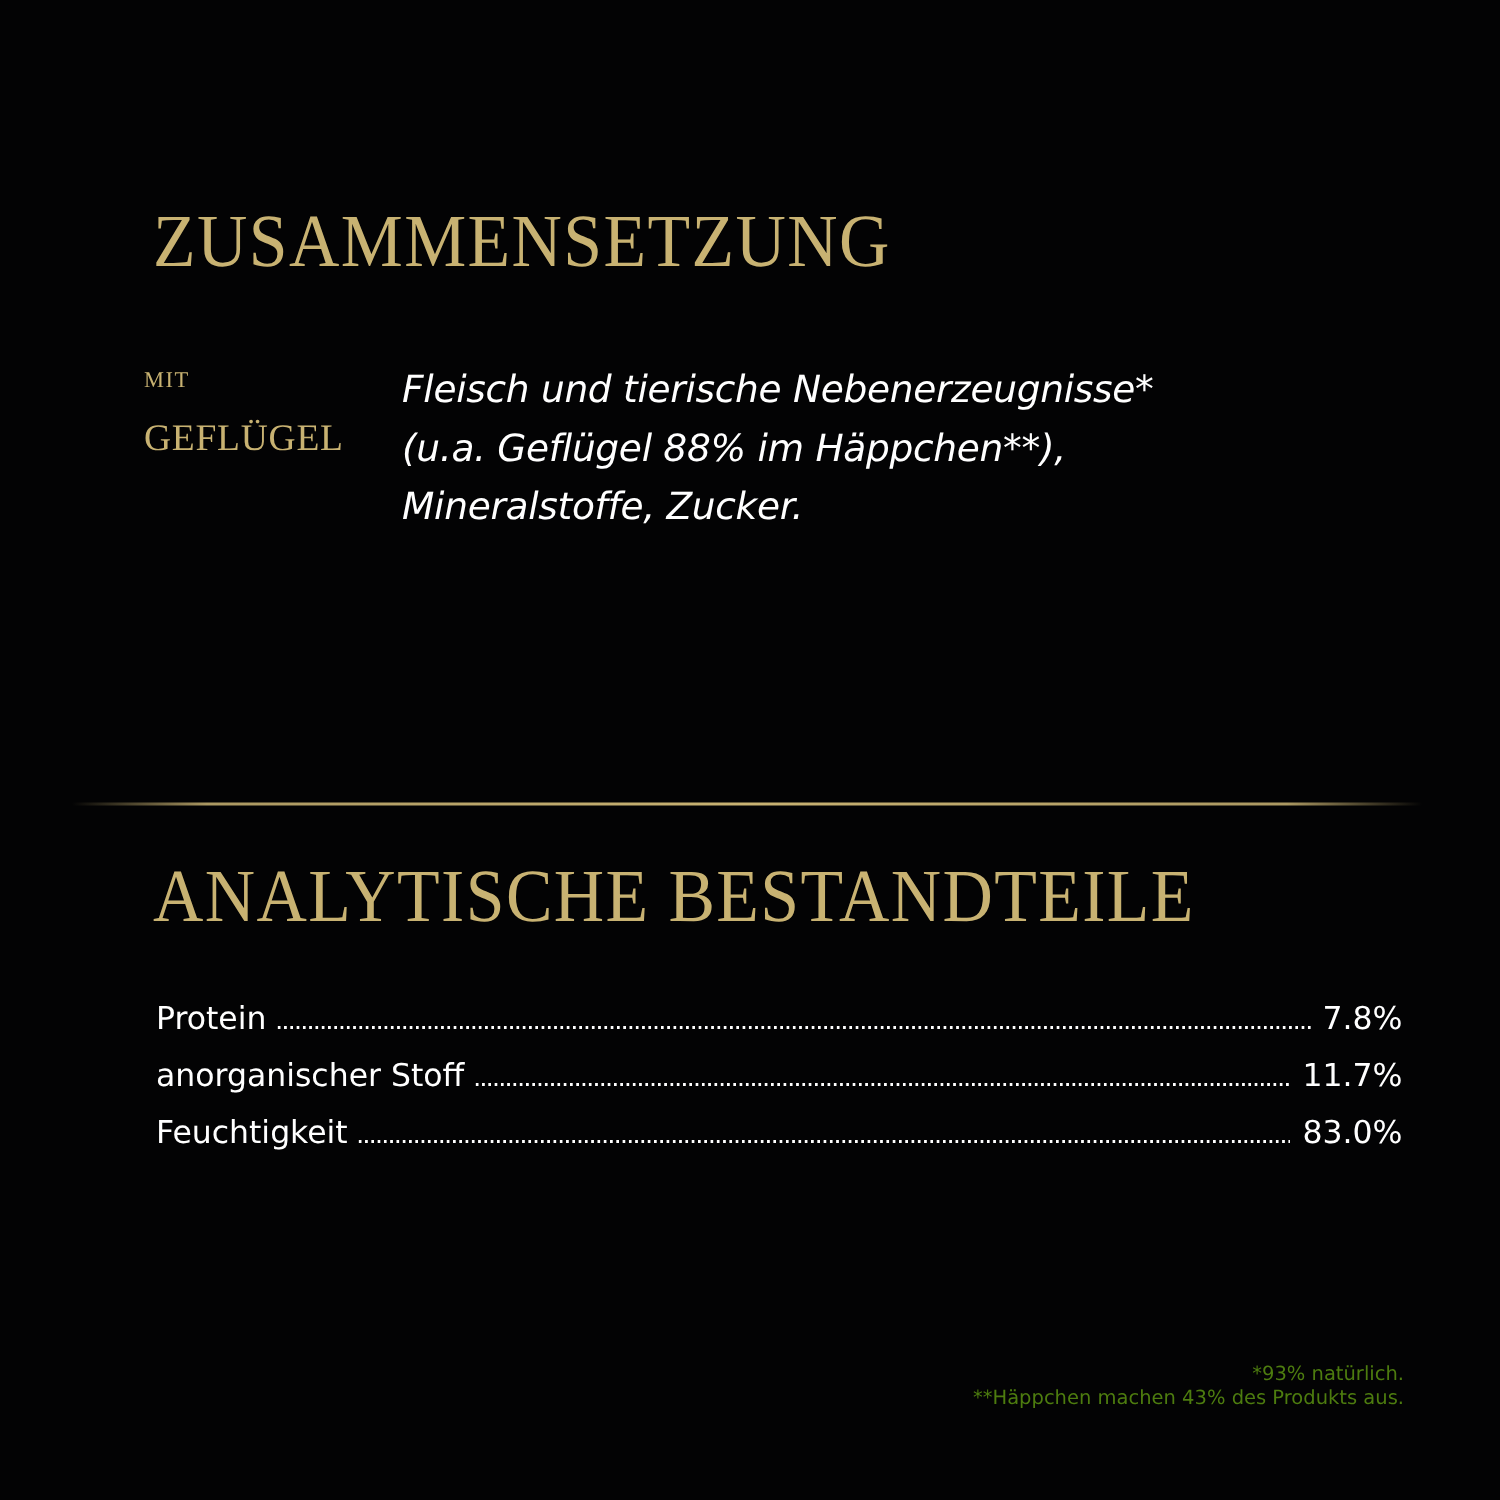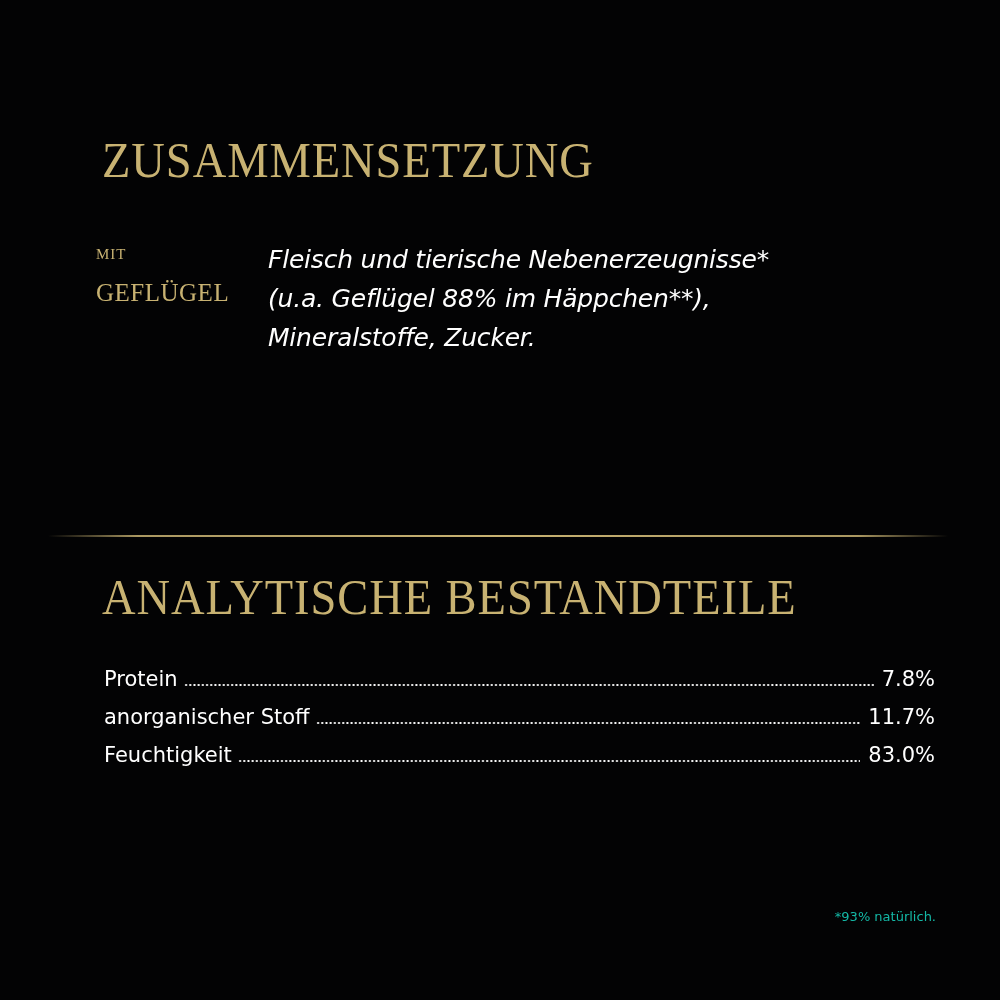--- a/index.html
+++ b/index.html
@@ -114,21 +114,21 @@
     }
     .analysis-row .value { white-space: nowrap; padding-left: 8px; }
 
     .footnotes {
       position: absolute;
       right: 64px;
       top: 909px;
       text-align: right;
       font-size: 13px;
       line-height: 16px;
-      color: #14b8a6;
+      color: #4d7c0f;
     }
     .footnotes span { display: block; }
   </style>
 </head>
 <body>
 
 <h1 id="title-composition" class="section-title gold">ZUSAMMENSETZUNG</h1>
 
 <div class="flavor-label gold">
   <span class="small">MIT</span>
@@ -158,13 +158,14 @@
   </div>
   <div class="analysis-row">
     <span class="label">Feuchtigkeit</span>
     <span class="leader"></span>
     <span class="value">83.0%</span>
   </div>
 </div>
 
 <div class="footnotes">
   <span>*93% natürlich.</span>
+  <span>**Häppchen machen 43% des Produkts aus.</span>
 </div>
 
 </body></html>

